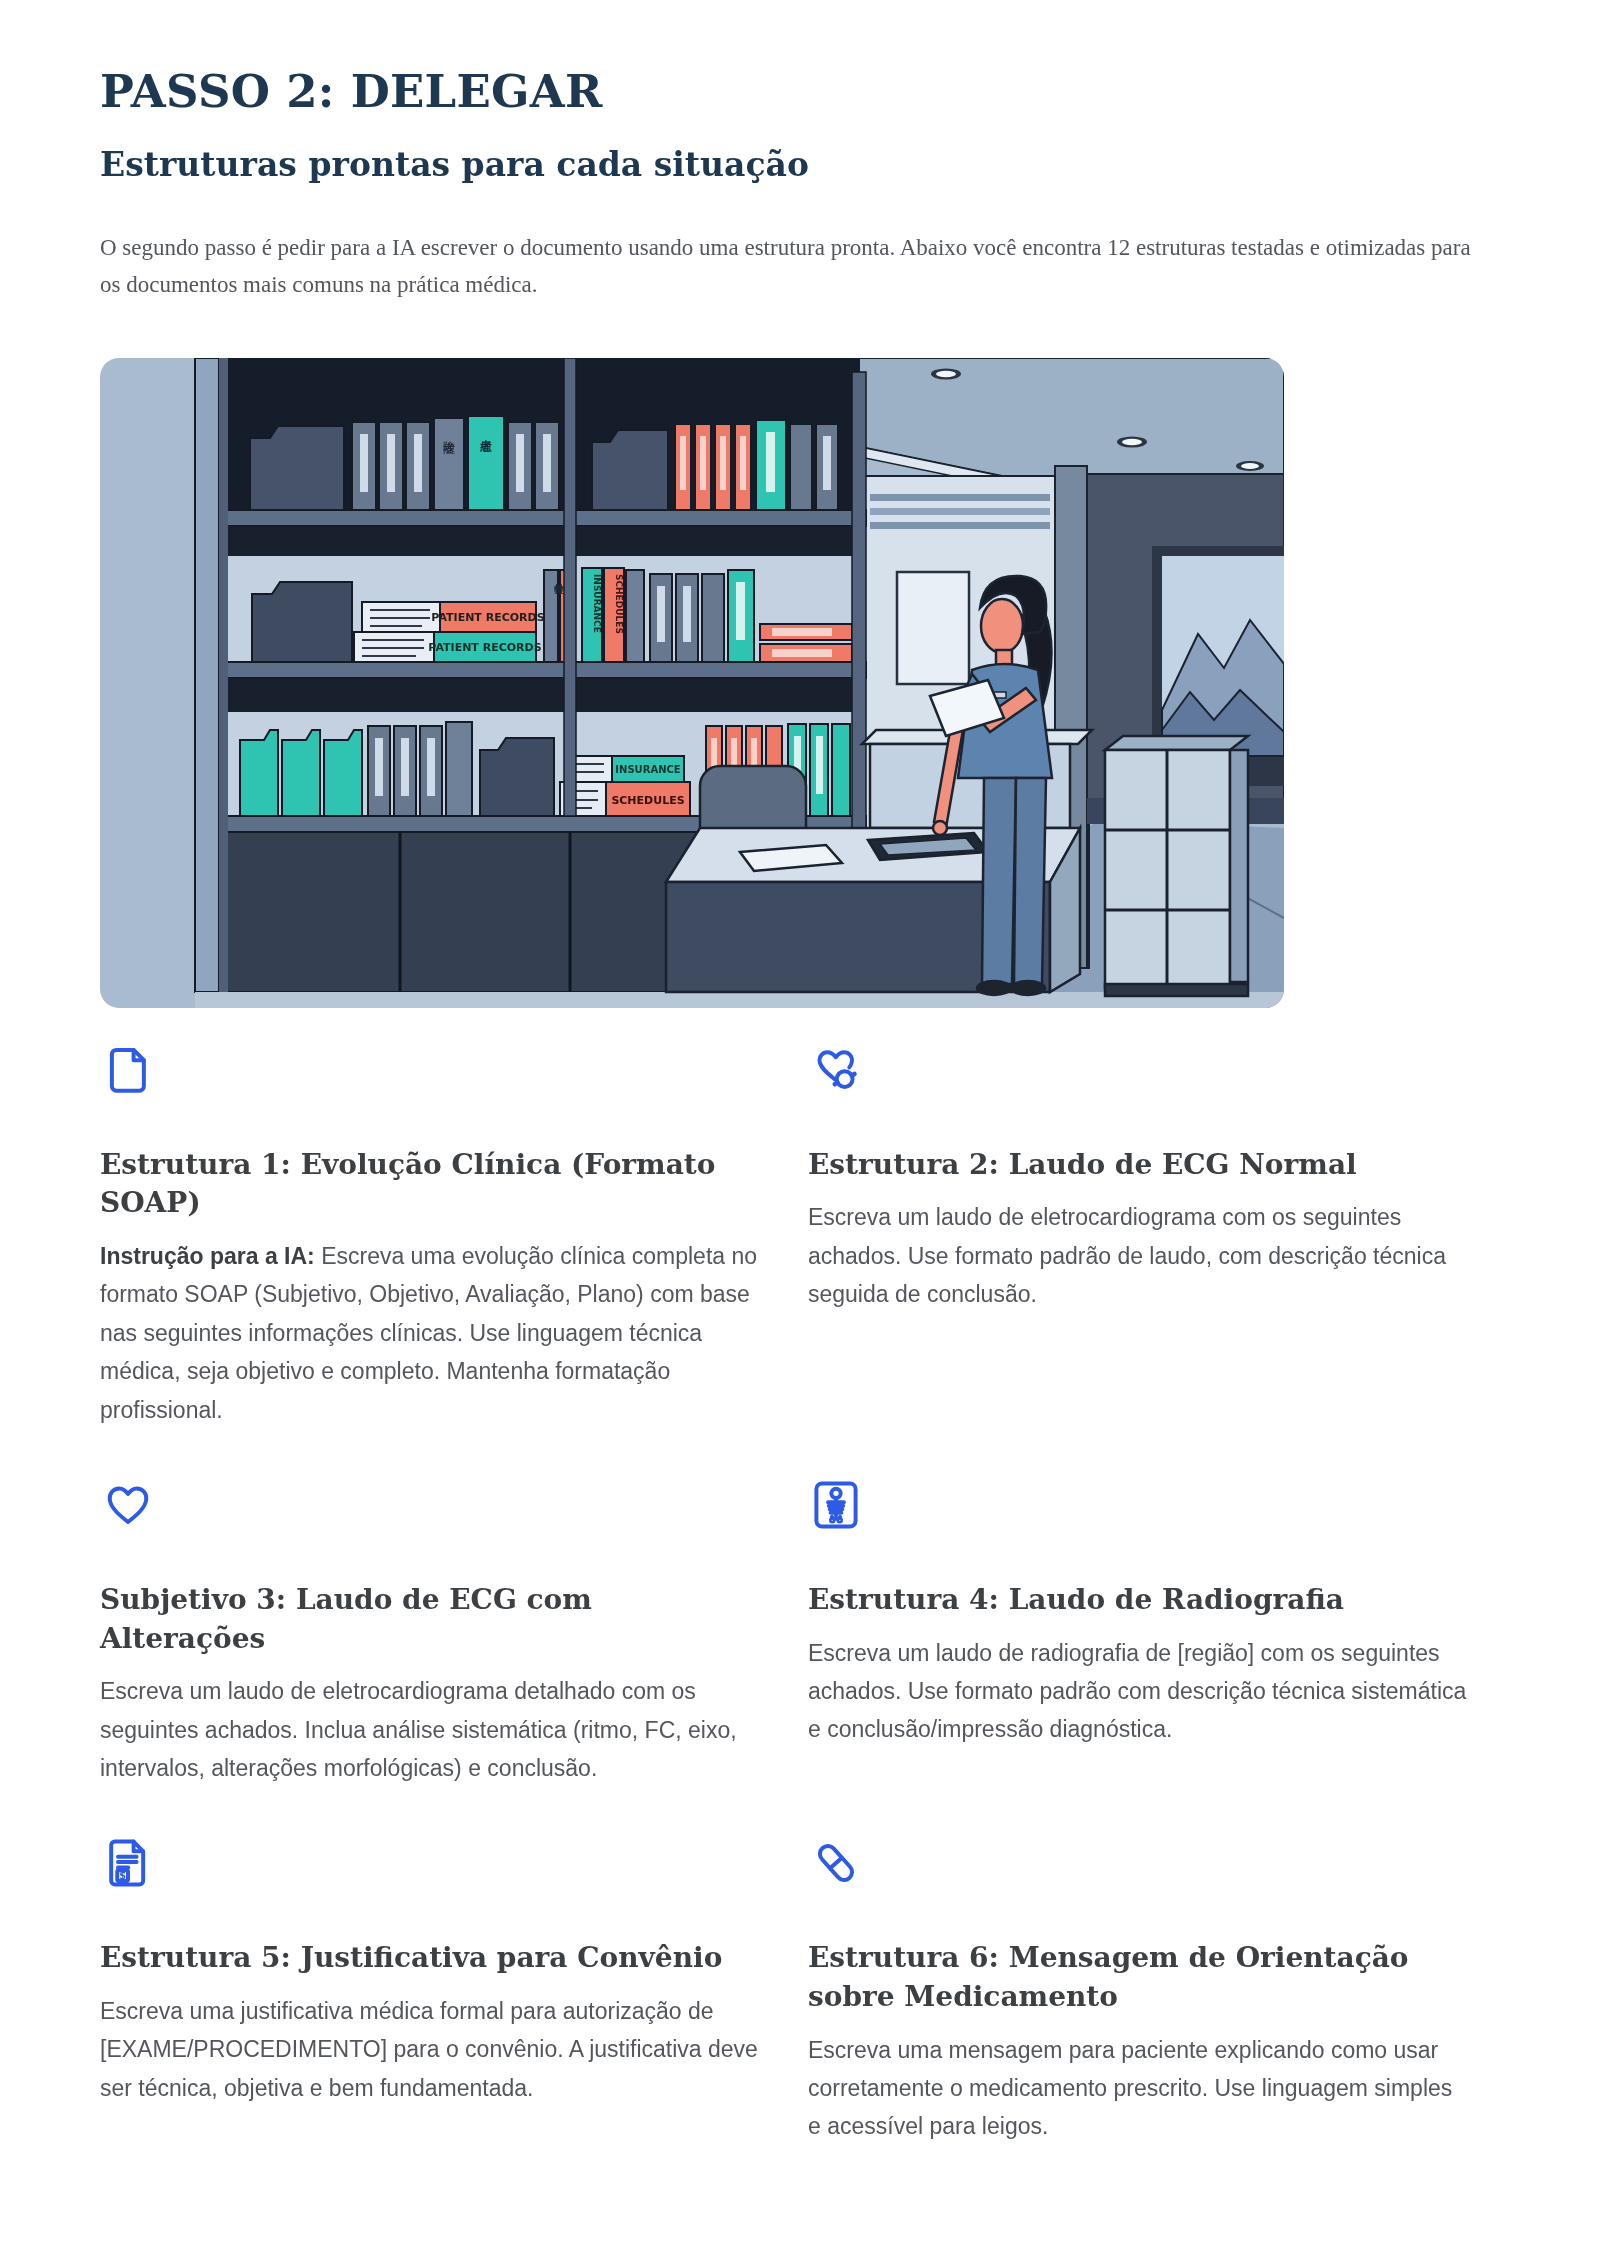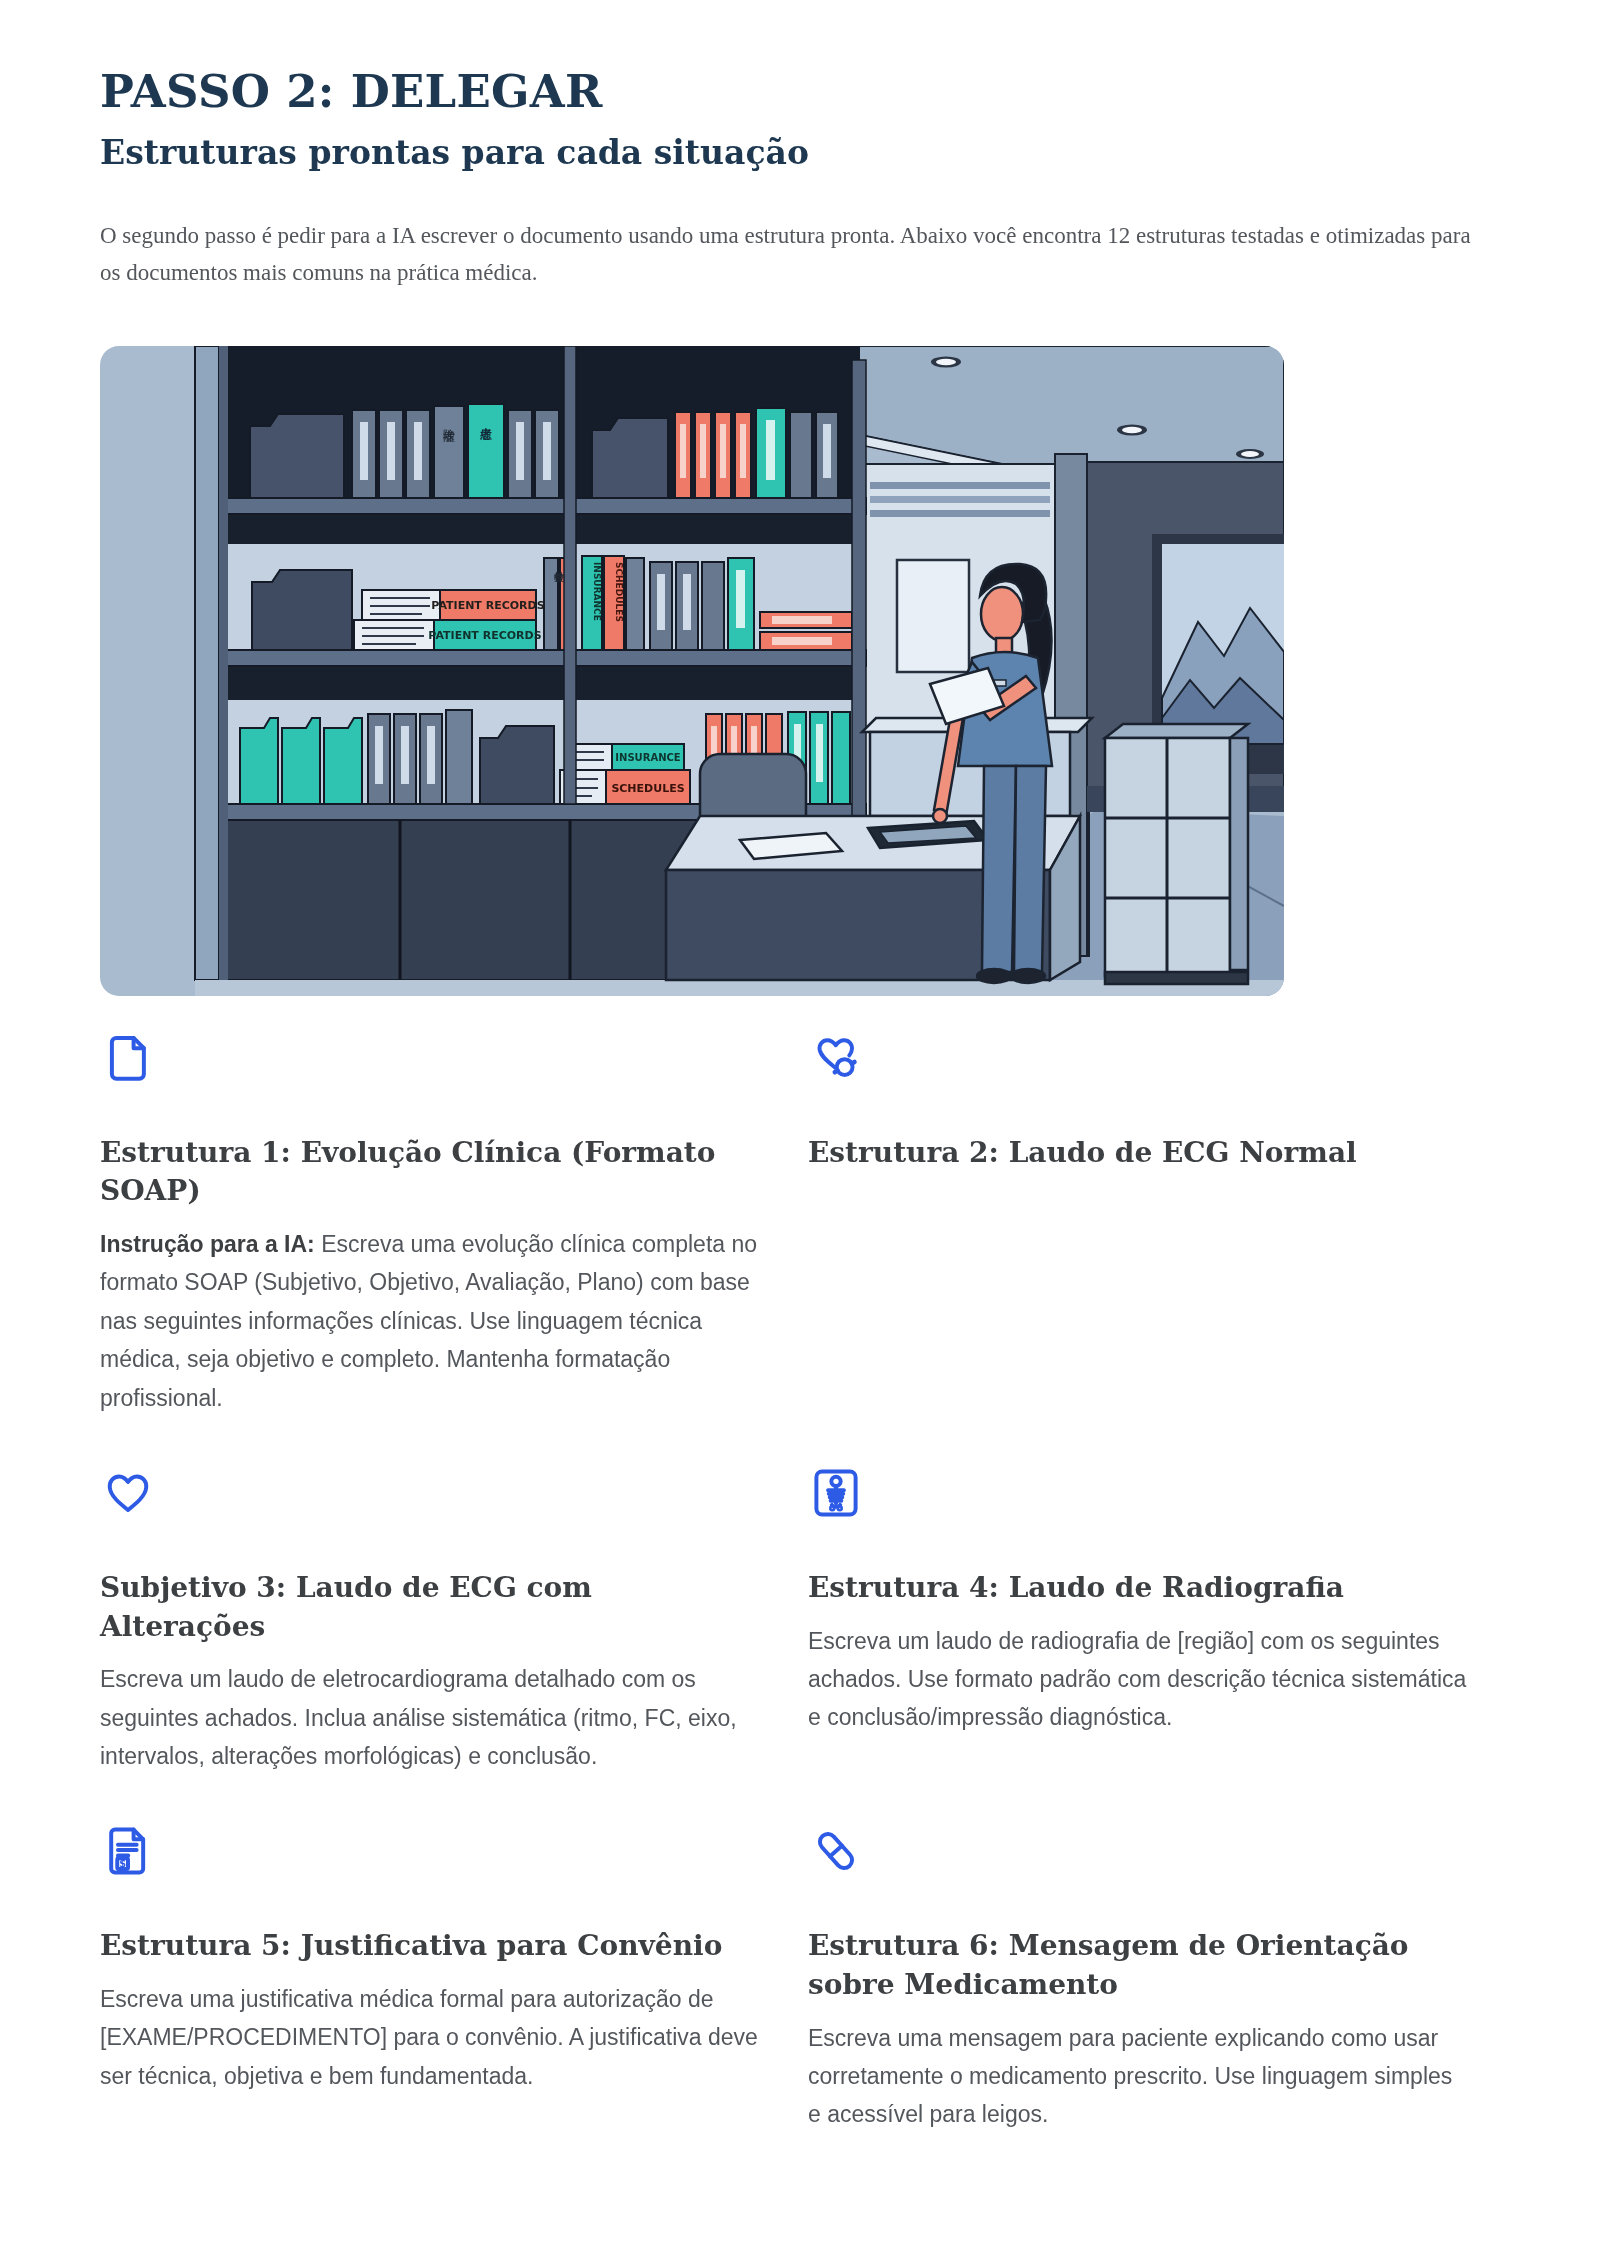--- a/index.html
+++ b/index.html
@@ -2,21 +2,21 @@
 <html><head>
 <meta charset="utf-8">
 <style>
   html,body{margin:0;padding:0;background:#ffffff;}
   .page{width:1600px;height:2262px;overflow:hidden;background:#ffffff;
         font-family:"Liberation Sans", sans-serif;position:relative;}
   .content{padding:64px 128px 0 100px;}
   h1.title{font-family:"DejaVu Serif", serif;font-weight:700;color:#1d3850;
            font-size:45px;line-height:1.25;margin:0 0 10px 0;letter-spacing:.3px;}
   h2.subtitle{font-family:"DejaVu Serif", serif;font-weight:700;color:#1d3850;
-           font-size:33px;line-height:1.3;margin:12px 0 0 0;}
+           font-size:33px;line-height:1.3;margin:24px 0 0 0;}
   p.intro{font-size:23px;line-height:1.62;color:#53575c;margin:42px 0 0 0;max-width:1372px;font-family:Liberation Serif, serif;}
   .illustration{margin-top:54px;width:1184px;height:650px;border-radius:19px;overflow:hidden;}
   .cards{display:grid;grid-template-columns:660px 660px;column-gap:52px;row-gap:66px;margin-top:34px;gap:48px;}
   .card .icon{height:56px;margin-bottom:48px;}
   .card .icon svg{width:56px;height:56px;display:block;}
   .card h3{font-family:"DejaVu Serif", serif;font-weight:700;color:#3d4043;
            font-size:28px;line-height:1.38;margin:0 0 14px 0;}
   .card p{font-size:23px;line-height:1.67;color:#53575c;margin:0;}
   .card p strong{color:#3d4043;font-weight:700;}
   .ic{stroke:#2e5be6;fill:none;stroke-width:1.7;stroke-linecap:round;stroke-linejoin:round;}
@@ -254,20 +254,21 @@
         <div class="icon">
           <svg viewBox="0 0 24 24">
               <g class="ic">
             <path d="M11.6 16.1C9 13.9 5.5 11.4 5 8.4 4.7 6.2 6.2 4.4 8.3 4.4c1.5 0 2.6.8 3.6 2.1 1-1.3 2.1-2.1 3.6-2.1 2.1 0 3.6 1.8 3.3 4-.1.9-.5 1.7-1.1 2.5"></path>
             <circle cx="15.7" cy="15.9" r="3.4"></circle>
             <path d="M12.6 17.3l-1.1.8M18.8 14.4l1.1-.7" stroke-width="2"></path>
           </g>
             </svg>
         </div>
         <h3>Estrutura 2: Laudo de ECG Normal</h3>
+        <p><strong></strong><span>Escreva um laudo de eletrocardiograma com os seguintes achados. Use formato padrão de laudo, com descrição técnica seguida de conclusão.</span></p>
       </div>
 
       <div class="card">
         <div class="icon">
           <svg viewBox="0 0 24 24">
               <g class="ic">
             <path d="M12 19.3C8.8 16.7 4.6 13.5 4.2 9.7 3.9 7 5.7 4.9 8.2 4.9c1.7 0 2.9 1 3.8 2.4.9-1.4 2.1-2.4 3.8-2.4 2.5 0 4.3 2.1 4 4.8-.4 3.8-4.6 7-7.8 9.6z"></path>
           </g>
             </svg>
         </div>

